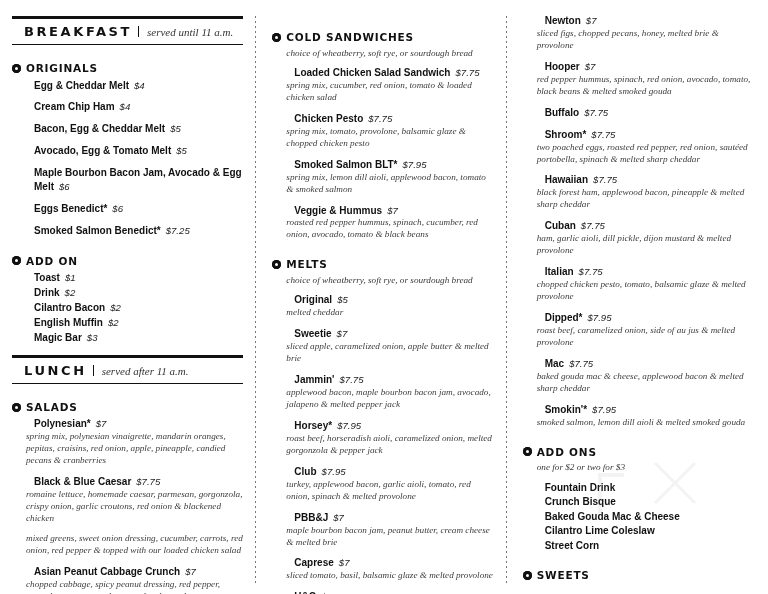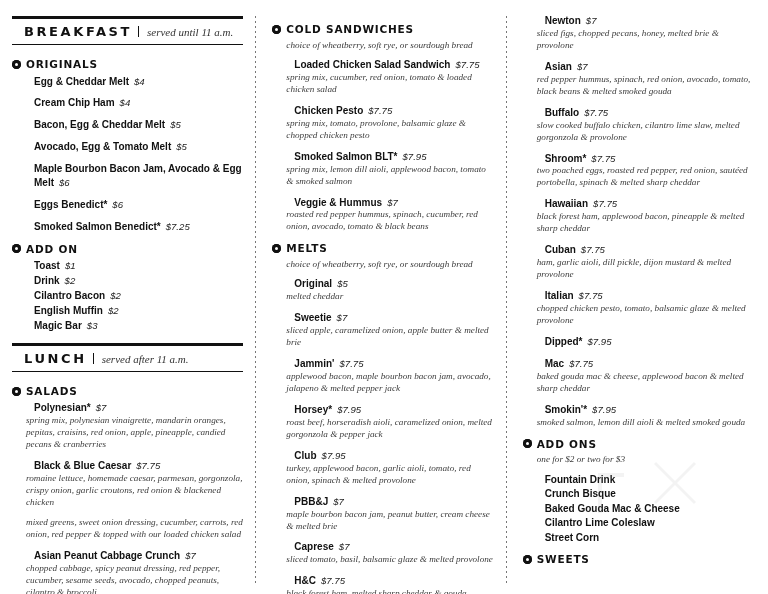--- a/index.html
+++ b/index.html
@@ -82,21 +82,21 @@
   }
 
   
   .section {
     margin-bottom: 4px;
   }
   .section-head {
     display: flex;
     align-items: center;
     margin-bottom: 5px;
-    margin-top: 10px;
+    margin-top: 18px;
   }
   .bullet {
     flex: 0 0 auto;
     width: 9px;
     height: 9px;
     border-radius: 50%;
     background: #111;
     box-shadow: inset 0 0 0 2px #111;
     position: relative;
     margin-right: 5px;
@@ -336,45 +336,45 @@
 
   <div class="divider"></div>
 
   <div class="column col-3">
       <div class="items">
         <div class="item">
           <div class="item-line"><span class="item-name">Newton</span><span class="item-price">$7</span></div>
           <div class="item-desc">sliced figs, chopped pecans, honey, melted brie &amp; provolone</div>
         </div>
         <div class="item">
-          <div class="item-line"><span class="item-name">Asian</span><span class="item-price">$7</span></div>
+          <div class="item-line"><span class="item-name">Hooper</span><span class="item-price">$7</span></div>
           <div class="item-desc">red pepper hummus, spinach, red onion, avocado, tomato, black beans &amp; melted smoked gouda</div>
         </div>
         <div class="item">
           <div class="item-line"><span class="item-name">Buffalo</span><span class="item-price">$7.75</span></div>
-          <div class="item-desc">slow cooked buffalo chicken, cilantro lime slaw, melted gorgonzola &amp; provolone</div>
         </div>
         <div class="item">
           <div class="item-line"><span class="item-name">Shroom*</span><span class="item-price">$7.75</span></div>
           <div class="item-desc">two poached eggs, roasted red pepper, red onion, sautéed portobella, spinach &amp; melted sharp cheddar</div>
         </div>
         <div class="item">
           <div class="item-line"><span class="item-name">Hawaiian</span><span class="item-price">$7.75</span></div>
           <div class="item-desc">black forest ham, applewood bacon, pineapple &amp; melted sharp cheddar</div>
         </div>
         <div class="item">
           <div class="item-line"><span class="item-name">Cuban</span><span class="item-price">$7.75</span></div>
           <div class="item-desc">ham, garlic aioli, dill pickle, dijon mustard &amp; melted provolone</div>
         </div>
         <div class="item">
           <div class="item-line"><span class="item-name">Italian</span><span class="item-price">$7.75</span></div>
           <div class="item-desc">chopped chicken pesto, tomato, balsamic glaze &amp; melted provolone</div>
         </div>
         <div class="item">
           <div class="item-line"><span class="item-name">Dipped*</span><span class="item-price">$7.95</span></div>
+          <div class="item-desc">roast beef, caramelized onion, side of au jus &amp; melted provolone</div>
         </div>
         <div class="item">
           <div class="item-line"><span class="item-name">Mac</span><span class="item-price">$7.75</span></div>
           <div class="item-desc">baked gouda mac &amp; cheese, applewood bacon &amp; melted sharp cheddar</div>
         </div>
         <div class="item">
           <div class="item-line"><span class="item-name">Smokin'*</span><span class="item-price">$7.95</span></div>
           <div class="item-desc">smoked salmon, lemon dill aioli &amp; melted smoked gouda</div>
         </div>
       </div>

